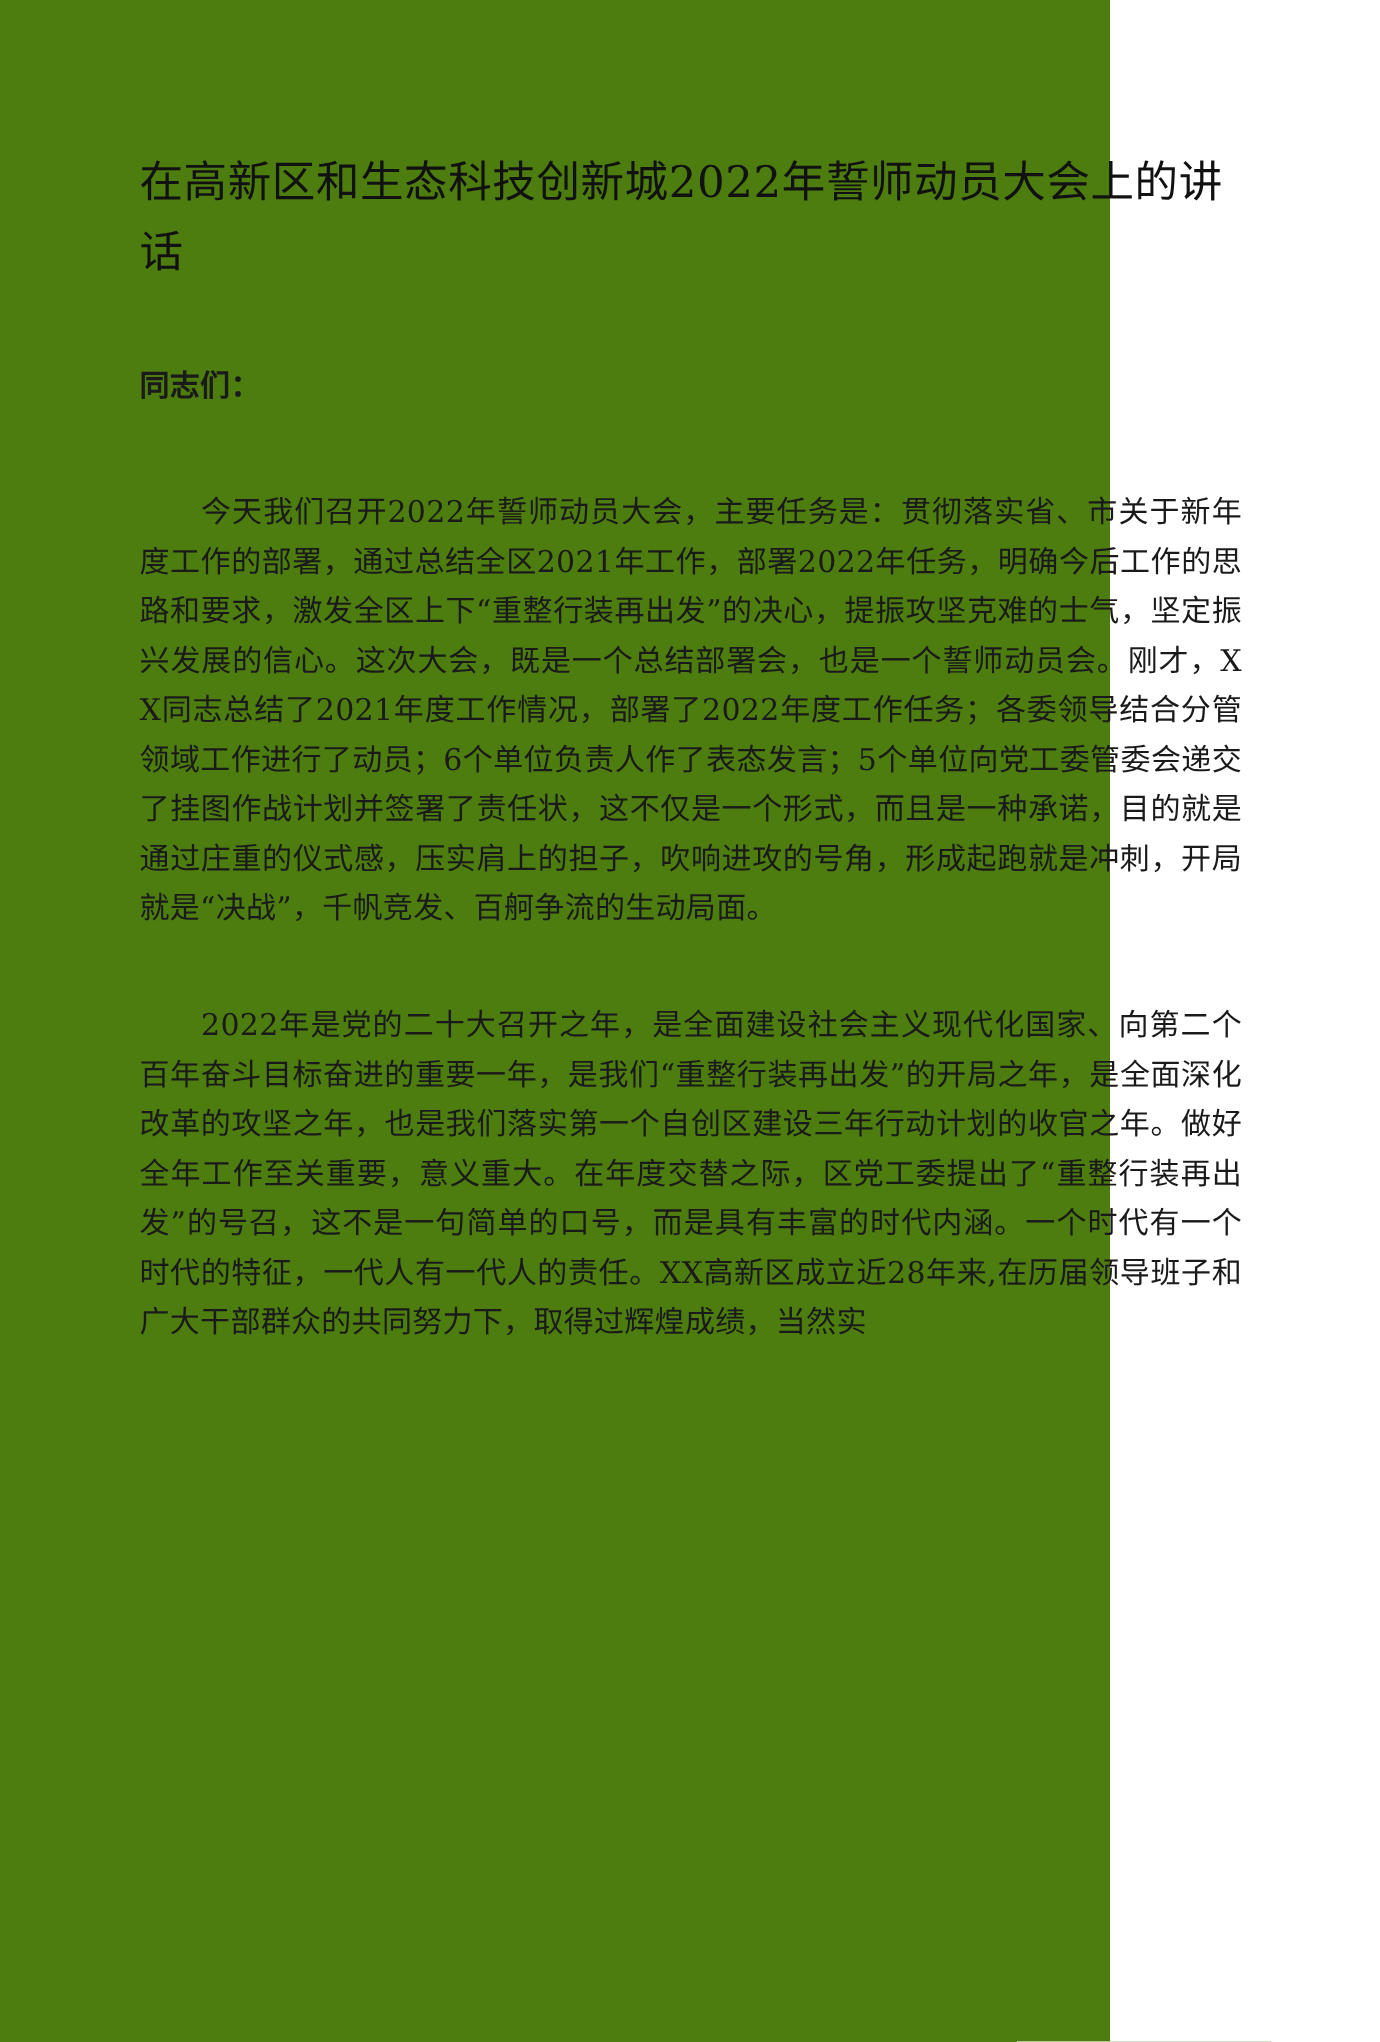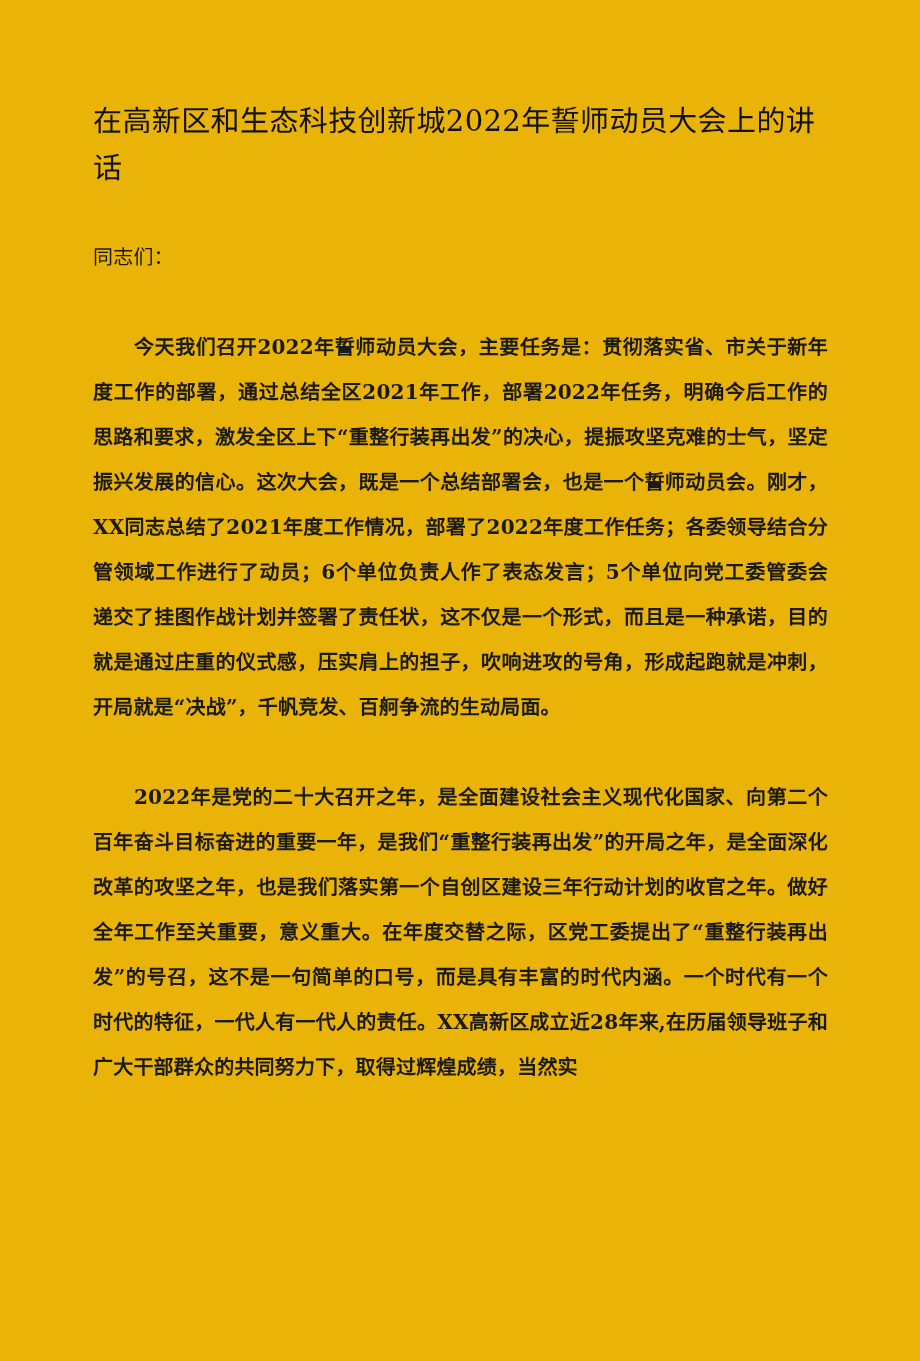--- a/index.html
+++ b/index.html
@@ -13,23 +13,23 @@
     width: 920px;
     height: 1361px;
     overflow: hidden;
     font-family: "DejaVu Serif", "Liberation Serif", serif;
     color: #1a1a1a;
     -webkit-font-smoothing: antialiased;
   }
 
   .page {
     position: relative;
-    width: 920px;
+    width: 740px;
     height: 1361px;
-    background: #eab308;
+    background: #4d7c0f;
     box-sizing: border-box;
   }
 
   .content {
     position: absolute;
     left: 93px;
     top: 0;
     width: 735px;
   }
 
@@ -49,34 +49,34 @@
 
   
   .salutation {
     font-size: 20px;
     line-height: 45px;
     margin: 0;
     padding-top: 43px;
     text-align: left;
     text-indent: 0;
     letter-spacing: 0.2px;
+    font-weight: bold;
   }
 
   
   .body-para {
     font-size: 20px;
-    line-height: 45px;
+    line-height: 33px;
     margin: 0;
     padding-top: 45px;
     text-align: justify;
     text-justify: inter-ideograph;
     text-indent: 41px;
     letter-spacing: 0.2px;
     word-break: break-all;
-    font-weight: bold;
   }
 
   .body-para:first-of-type {
     padding-top: 45px;
   }
 </style>
 </head>
 <body>
 
 <div class="page">

